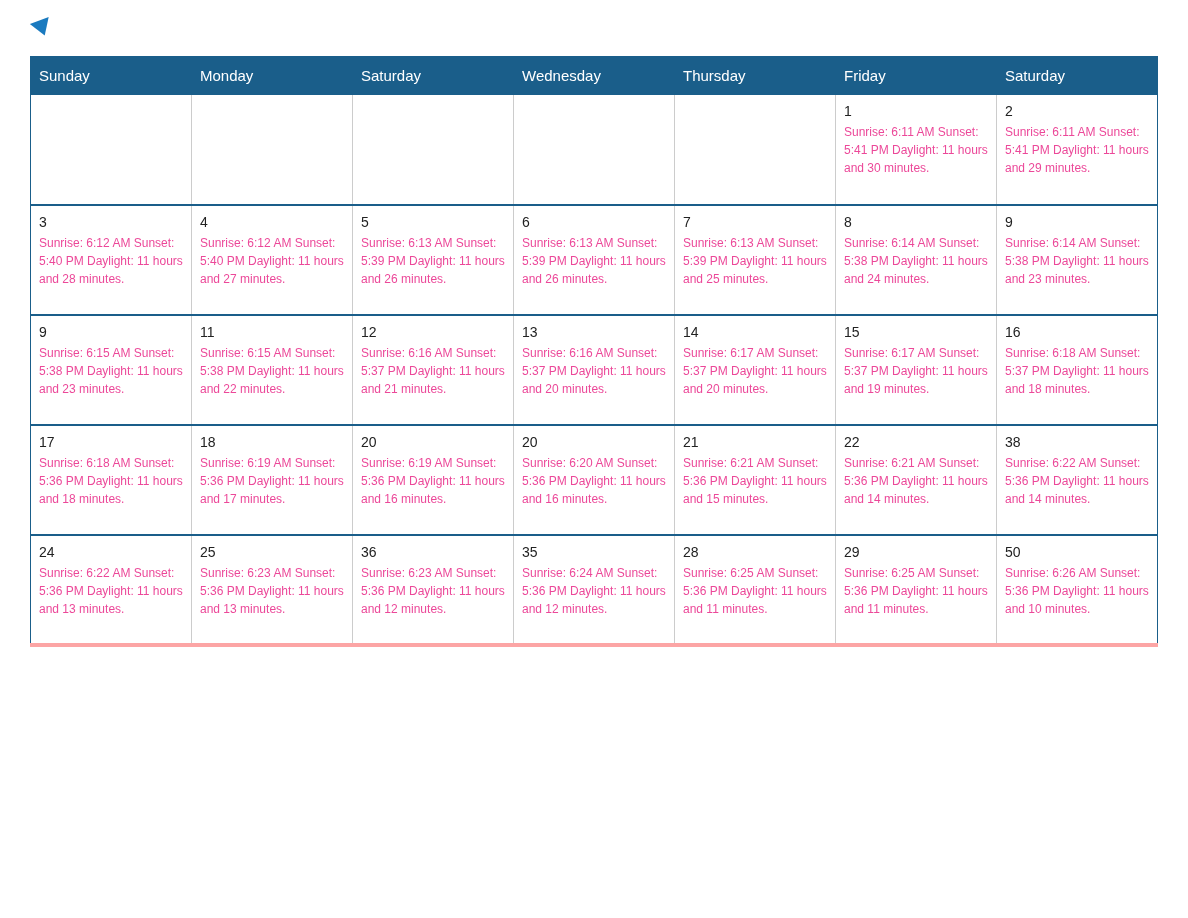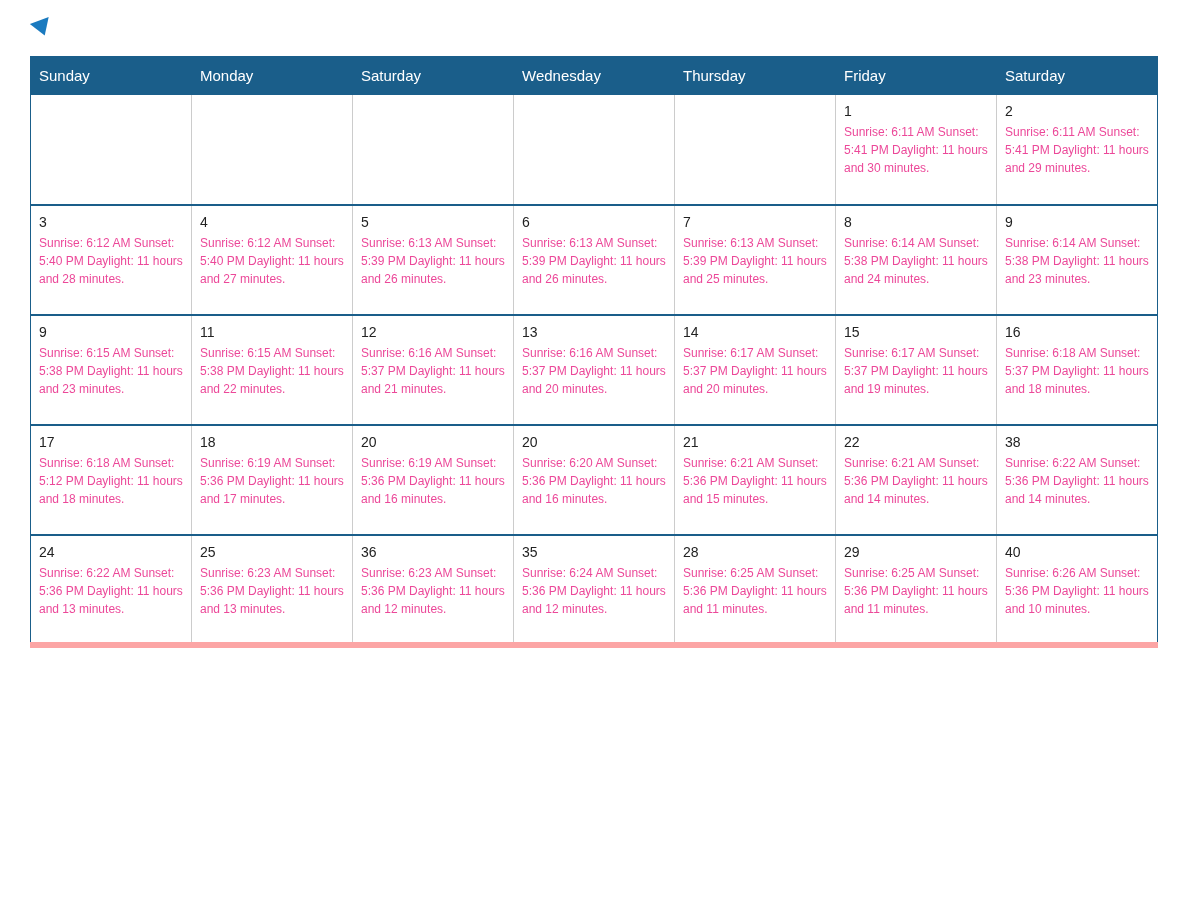--- a/index.html
+++ b/index.html
@@ -95,21 +95,21 @@
       font-weight: normal;
       margin-bottom: 4px;
       display: block;
     }
     .day-info {
       font-size: 12px;
       color: #ec4899;
       line-height: 1.5;
     }
     tbody tr:last-child {
-      border-bottom: 6px solid #fca5a5;
+      border-bottom: 4px solid #fca5a5;
     }
     .logo-line {
       display: flex;
       align-items: center;
     }
     .logo-underline {
       border-top: 2px solid #1a7abf;
       width: 100%;
       margin-top: 2px;
     }
@@ -267,21 +267,21 @@
           <div class="day-info">Sunrise: 6:18 AM
 Sunset: 5:37 PM
 Daylight: 11 hours
 and 18 minutes.</div>
         </td>
       </tr>
       <tr>
         <td>
           <span class="day-num">17</span>
           <div class="day-info">Sunrise: 6:18 AM
-Sunset: 5:12 PM
+Sunset: 5:36 PM
 Daylight: 11 hours
 and 18 minutes.</div>
         </td>
         <td>
           <span class="day-num">18</span>
           <div class="day-info">Sunrise: 6:19 AM
 Sunset: 5:36 PM
 Daylight: 11 hours
 and 17 minutes.</div>
         </td>
@@ -358,21 +358,21 @@
 and 11 minutes.</div>
         </td>
         <td>
           <span class="day-num">29</span>
           <div class="day-info">Sunrise: 6:25 AM
 Sunset: 5:36 PM
 Daylight: 11 hours
 and 11 minutes.</div>
         </td>
         <td>
-          <span class="day-num">40</span>
+          <span class="day-num">50</span>
           <div class="day-info">Sunrise: 6:26 AM
 Sunset: 5:36 PM
 Daylight: 11 hours
 and 10 minutes.</div>
         </td>
       </tr>
     </tbody>
 </table>
 
 </body></html>

